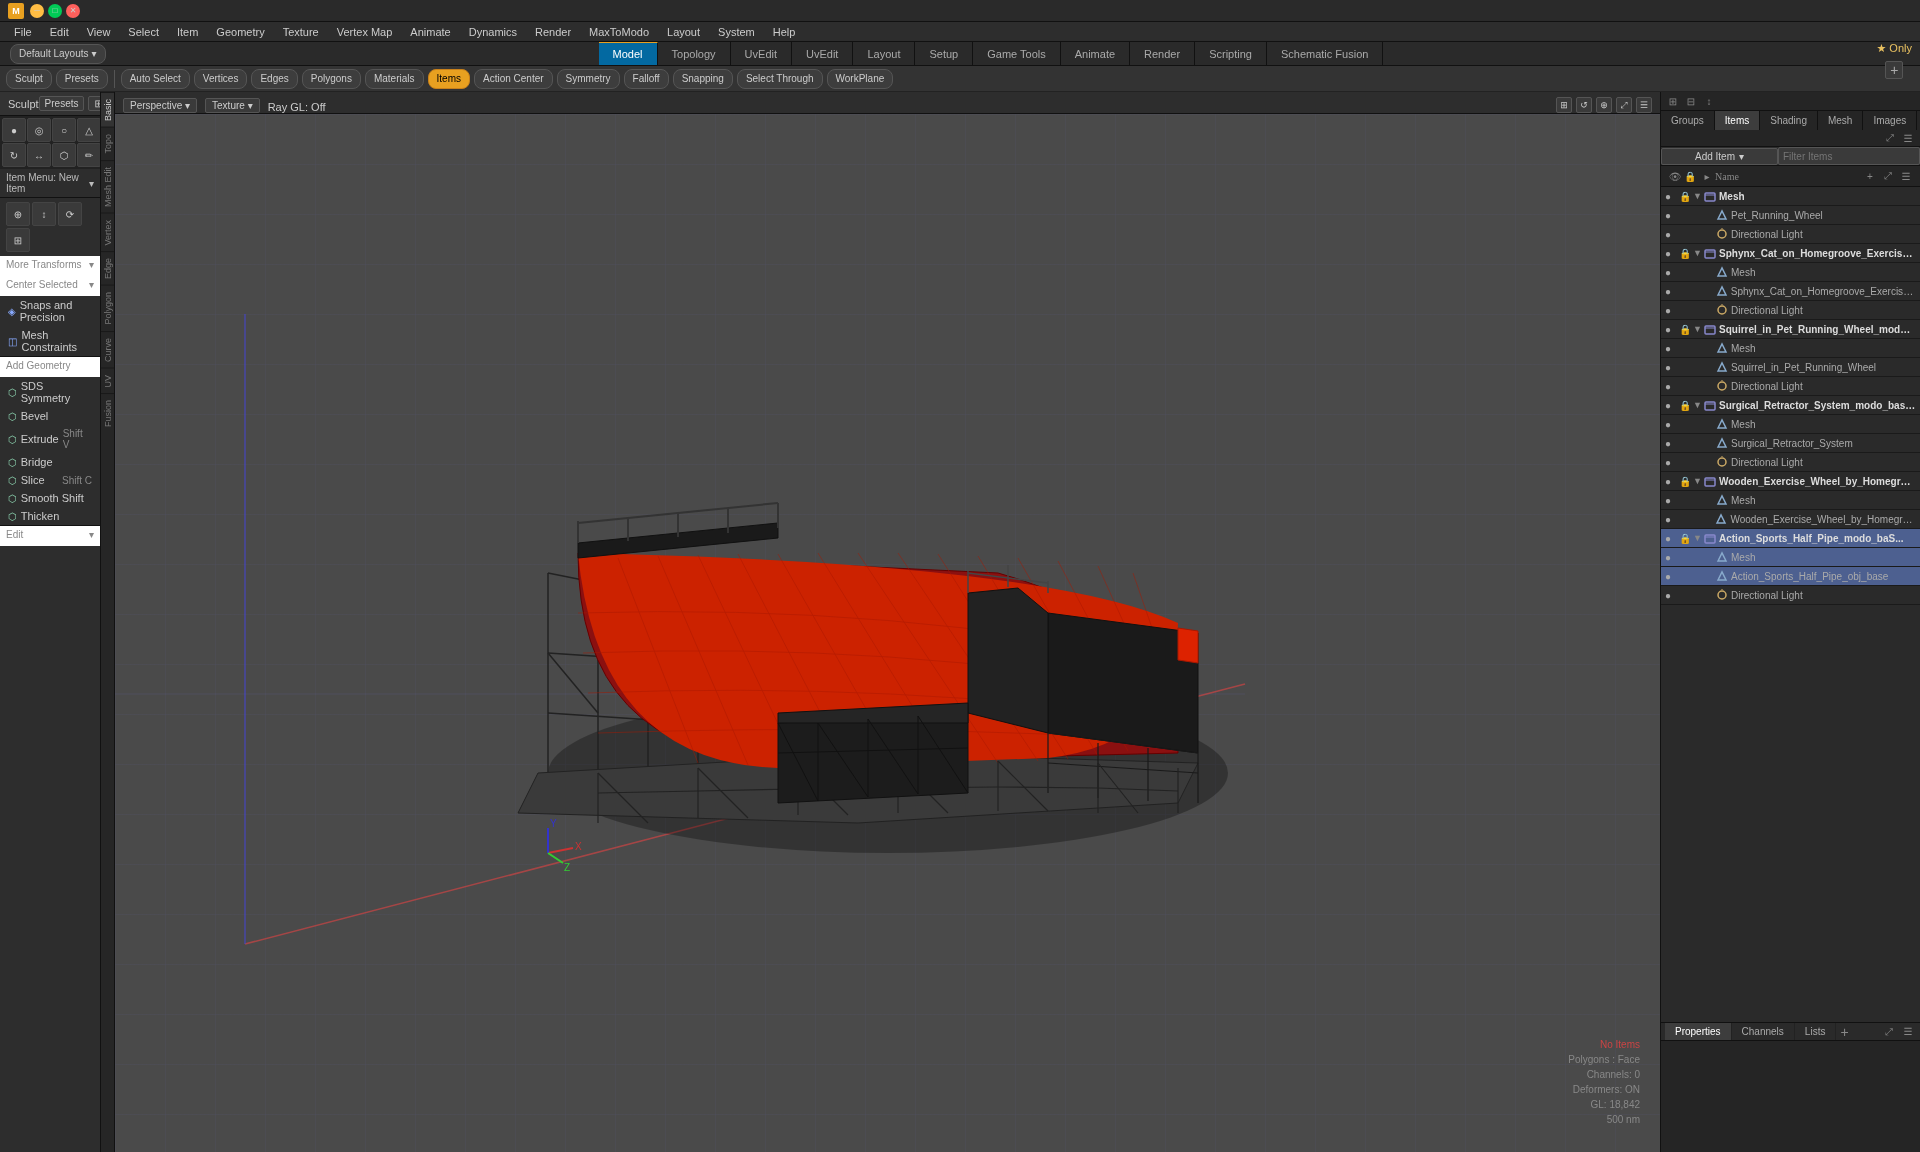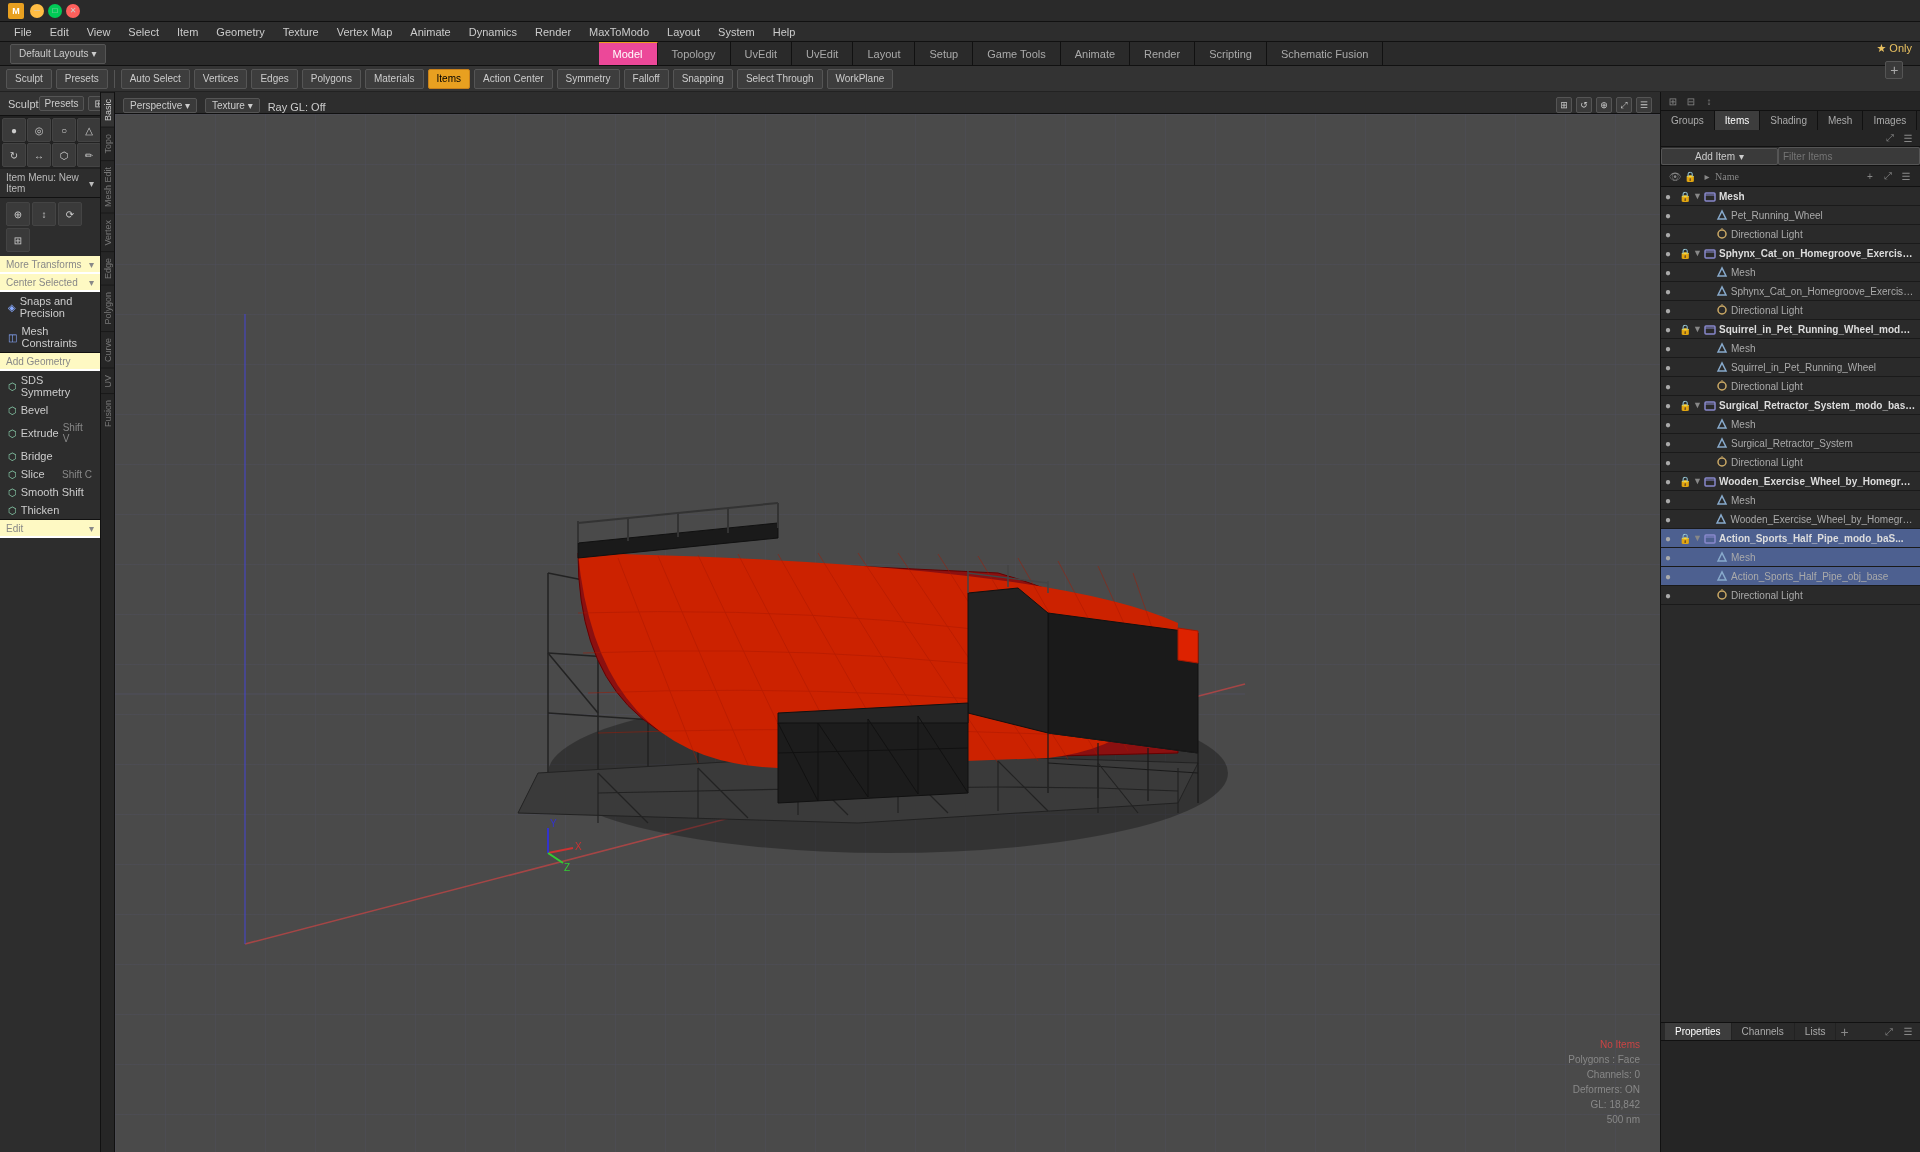--- a/index.html
+++ b/index.html
@@ -74,21 +74,21 @@
     .tab {
       padding: 0 14px;
       cursor: pointer;
       display: flex;
       align-items: center;
       font-size: 11px;
       color: #aaa;
       border-right: 1px solid #111;
     }
     .tab.active {
-      background: #ec4899;
+      background: #0369a1;
       color: #fff;
       border-top: 1px solid #e8a020;
     }
     #tabs-row-left {
       display: flex;
       align-items: center;
       padding: 0 8px;
       gap: 2px;
       flex: 0 0 auto;
     }
@@ -127,21 +127,21 @@
       display: flex;
       align-items: center;
       padding: 0 6px;
       gap: 4px;
       border-bottom: 1px solid #222;
     }
     .toolbar-btn {
       padding: 2px 8px;
       background: #3d3d3d;
       border: 1px solid #555;
-      border-radius: 2px;
+      border-radius: 8px;
       cursor: pointer;
       font-size: 10px;
       color: #ccc;
       display: flex;
       align-items: center;
       gap: 3px;
       height: 20px;
     }
     .toolbar-btn.active {
       background: #e8a020;
@@ -243,26 +243,26 @@
       display: flex;
       align-items: center;
       justify-content: center;
       font-size: 10px;
     }
 
     .sidebar-section-header {
       padding: 3px 6px 2px;
       font-size: 10px;
       color: #888;
-      background: #fef9c3;
+      background: #ffffff;
       display: flex;
       align-items: center;
       justify-content: space-between;
       cursor: pointer;
-      border-bottom: 2px solid #ffffff;
+      border-bottom: 4px solid #ffffff;
     }
 
     .sidebar-item {
       padding: 3px 8px;
       font-size: 11px;
       color: #ccc;
       cursor: pointer;
       display: flex;
       align-items: center;
       gap: 4px;

